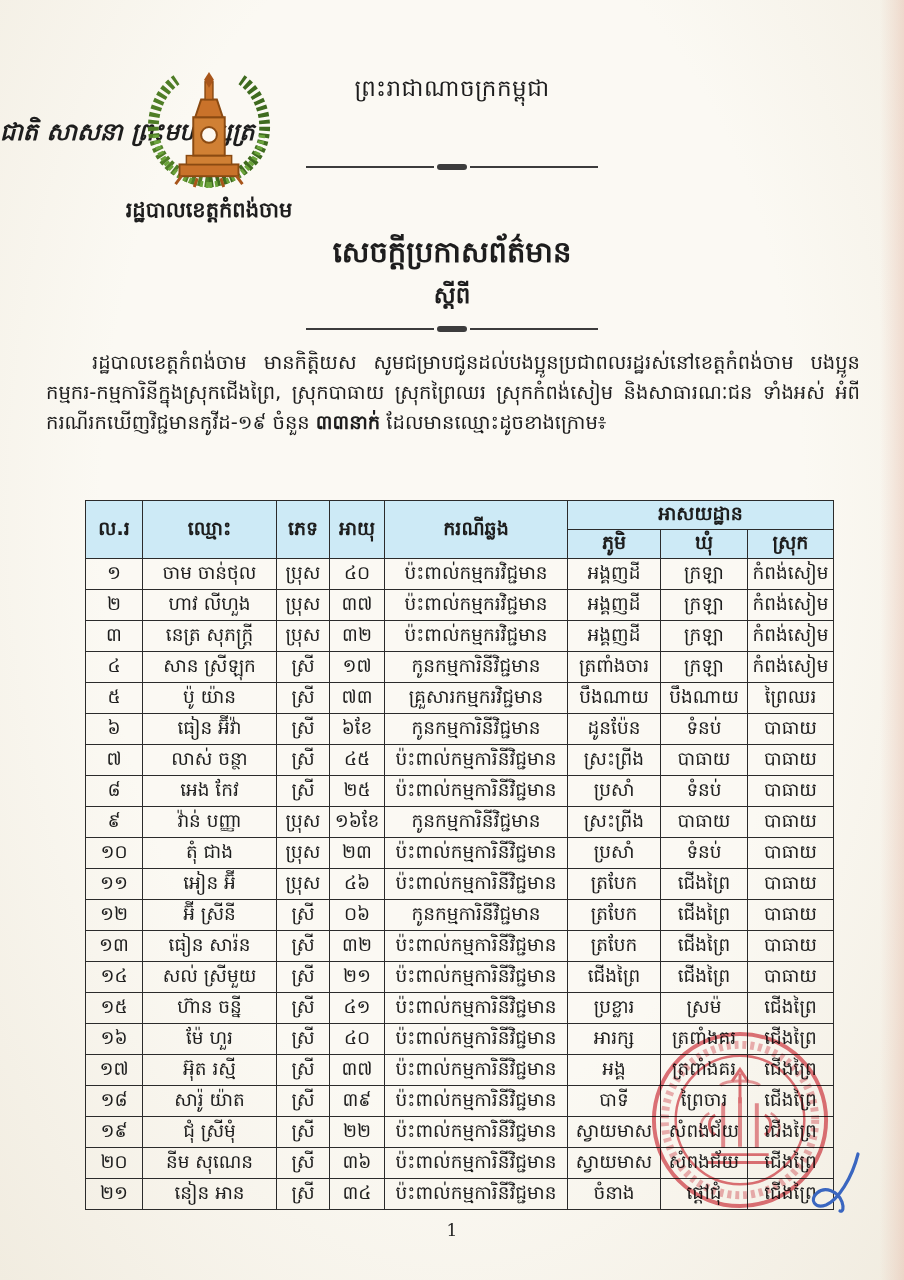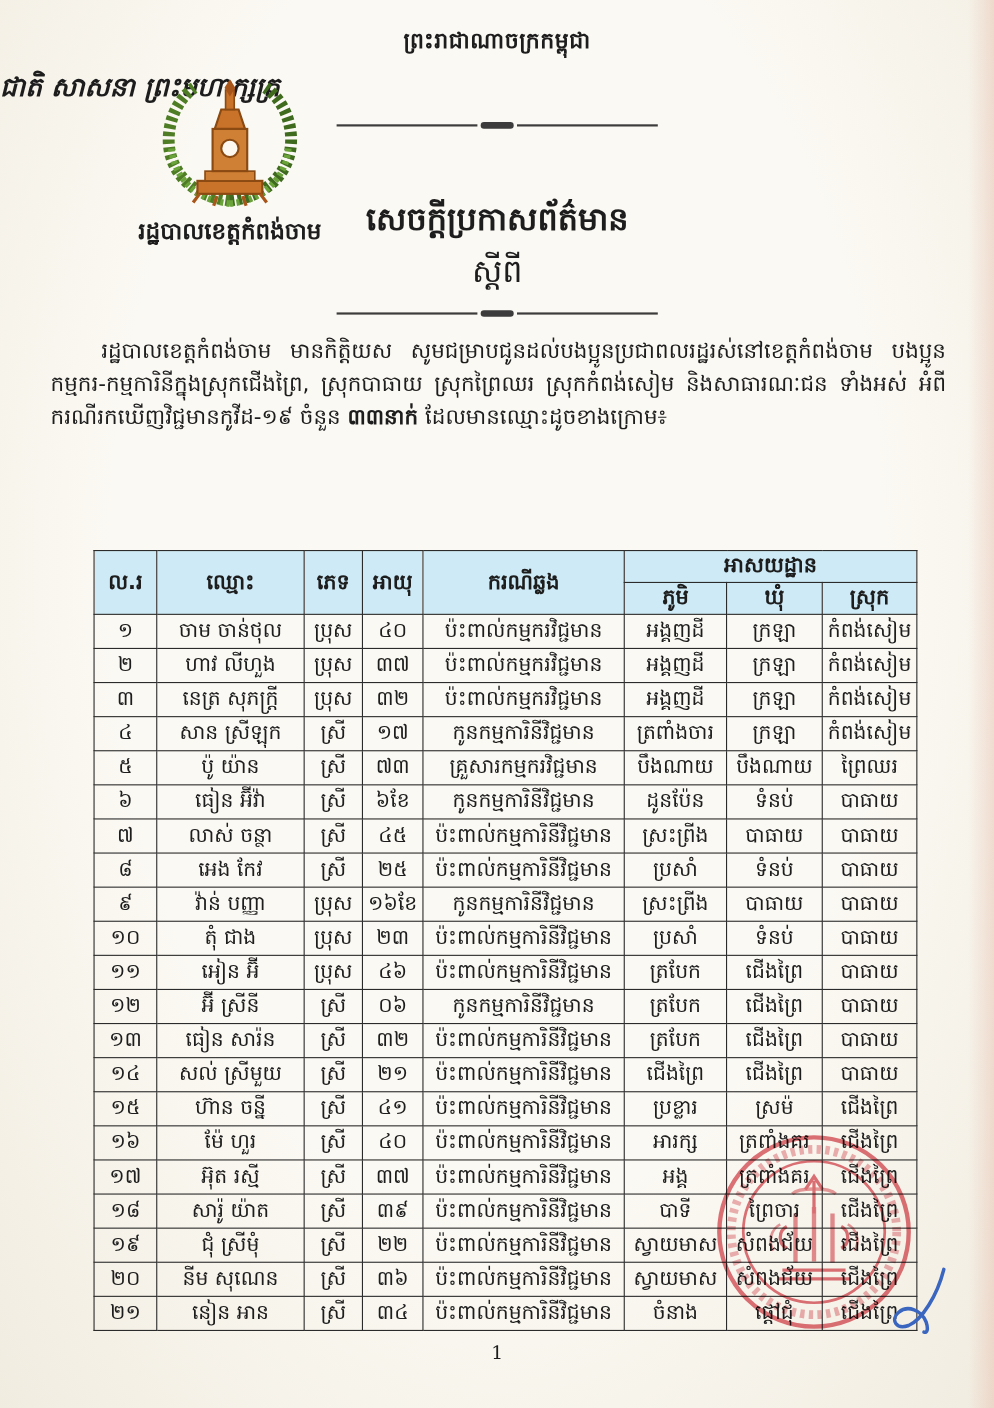--- a/index.html
+++ b/index.html
@@ -4,32 +4,32 @@
 <style>
   html,body{margin:0;padding:0;}
   body{
     width:904px;height:1280px;position:relative;overflow:hidden;
     background:radial-gradient(ellipse at 50% 40%, #fbf9f3 55%, #f1ece0 100%);
     font-family:"DejaVu Sans", sans-serif;color:#1d1d1d;
   }
   .paper-edge{position:absolute;top:0;right:0;width:24px;height:100%;
     background:linear-gradient(to left, rgba(224,168,148,0.32), rgba(224,168,148,0));pointer-events:none;}
 
-  .kingdom{ text-align:center;font-weight:bold;font-size:20px;margin:0;padding-top:24px;letter-spacing:.5px;}
+  .kingdom{ text-align:center;font-weight:normal;font-size:23px;margin:0;padding-top:74px;letter-spacing:.5px;}
   .motto{ text-align:left;font-weight:bold;font-size:24px;margin-top:10px;font-style:italic;}
 
   .ornament{display:flex;justify-content:center;align-items:center;margin-top:12px;}
   .ornament .line{width:128px;height:1.5px;background:#3c3c3c;}
   .ornament .knot{width:30px;height:6px;background:#3c3c3c;border-radius:3px;margin:0 3px;}
 
   .logo-block{position:absolute;left:90px;top:70px;width:238px;text-align:center;}
   .logo-caption{font-weight:bold;font-size:21px;margin-top:2px;}
 
   .title-heading{margin-top:64px;text-align:center;font-weight:bold;font-size:29px;}
-  .title-sub{text-align:center;font-weight:normal;font-size:29px;margin-top:5px;}
+  .title-sub{text-align:center;font-weight:bold;font-size:23px;margin-top:5px;}
   .title-lines{margin:8px auto 0;max-width:850px;text-align:center;font-weight:bold;
     font-size:21.5px;line-height:37px;}
 
   .intro{margin:16px 44px 0 46px;font-size:19.5px;line-height:30px;text-align:justify;text-indent:46px;}
   .intro b{font-weight:bold;}
 
   table.case-table{position:absolute;left:85px;top:500px;width:748px;border-collapse:collapse;
     table-layout:fixed;font-size:18.5px;background:transparent;}
   .case-table th,.case-table td{border:1px solid #2b2b2b;text-align:center;padding:0 2px;
     overflow:hidden;white-space:nowrap;}

